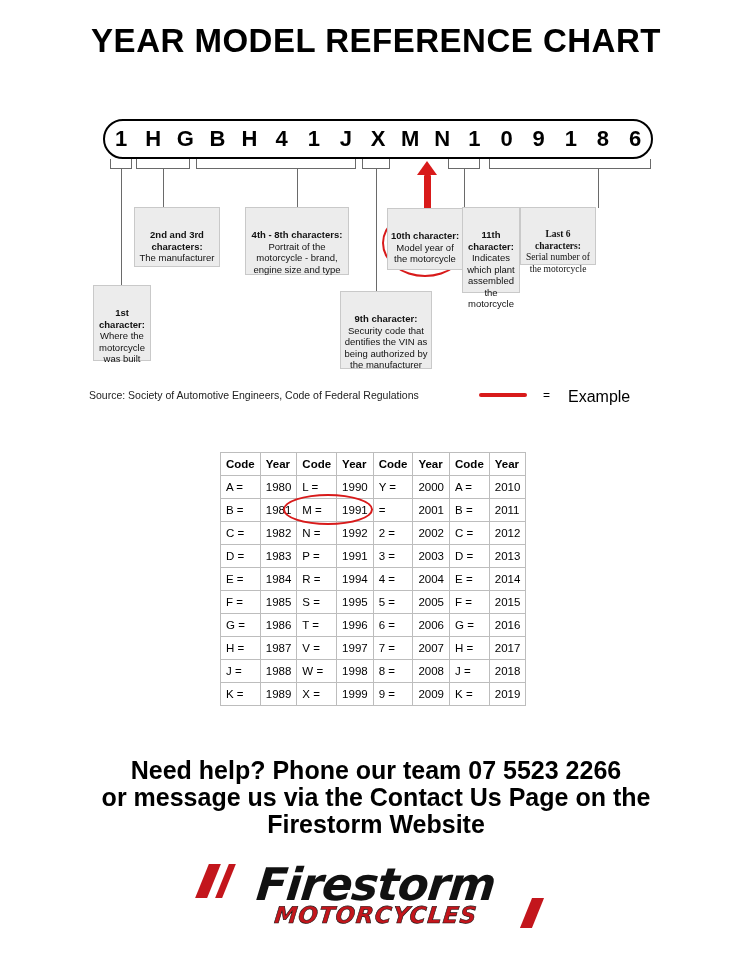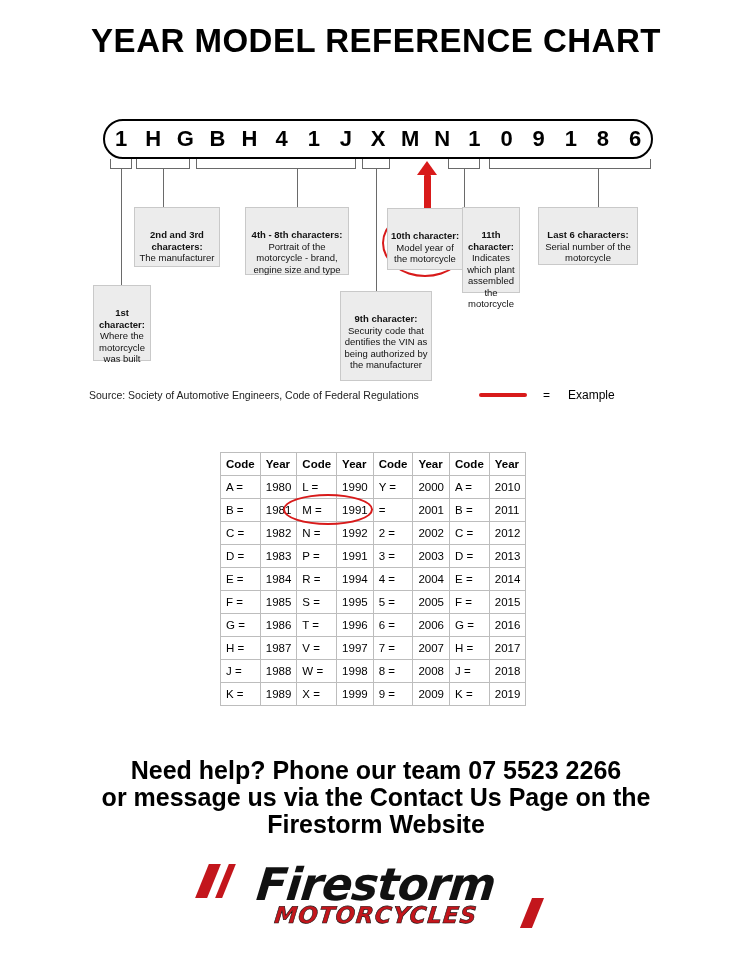--- a/index.html
+++ b/index.html
@@ -115,21 +115,21 @@
     background: #d81a1a;
     height: 4px;
     border-radius: 2px;
   }
   .legend-eq {
     position: absolute;
     font-size: 12px;
   }
   .legend-label {
     position: absolute;
-    font-size: 12px;
+    font-size: 16px;
   }
 
   
   .code-table {
     position: absolute;
     top: 452px;
     left: 220px;
     border-collapse: collapse;
     font-size: 11.5px;
   }
@@ -256,36 +256,36 @@
 <div class="callout" style="left:134px; top:207px; width:86px; height:60px;">
   <b>2nd and 3rd characters:</b><br>
   <span>The manufacturer</span>
 </div>
 
 <div class="callout" style="left:245px; top:207px; width:104px; height:68px;">
   <b>4th - 8th characters:</b><br>
   <span>Portrait of the motorcycle - brand, engine size and type</span>
 </div>
 
-<div class="callout" style="left:340px; top:291px; width:92px; height:90px;">
+<div class="callout" style="left:340px; top:291px; width:92px; height:78px;">
   <b>9th character:</b><br>
   <span>Security code that dentifies the VIN as being authorized by the manufacturer</span>
 </div>
 
 <div class="callout" style="left:387px; top:208px; width:76px; height:62px;">
   <b>10th character:</b><br>
   <span>Model year of the motorcycle</span>
 </div>
 
 <div class="callout" style="left:462px; top:207px; width:58px; height:86px;">
   <b>11th character:</b><br>
   <span>Indicates which plant assembled the motorcycle</span>
 </div>
 
-<div class="callout" style="left:538px; top:207px; width:100px; height:58px;">
+<div class="callout" style="left:520px; top:207px; width:76px; height:58px;font-family:Liberation Serif, serif;">
   <b>Last 6 characters:</b><br>
   <span>Serial number of the motorcycle</span>
 </div>
 
 <div class="source" style="left:89px; top:389px;">Source:  Society of Automotive Engineers, Code of Federal Regulations</div>
 <div class="legend-dash" style="left:479px; top:393px; width:48px;"></div>
 <div class="legend-eq" style="left:543px; top:388px;">=</div>
 <div class="legend-label" style="left:568px; top:388px;">Example</div>
 
 <table class="code-table">

